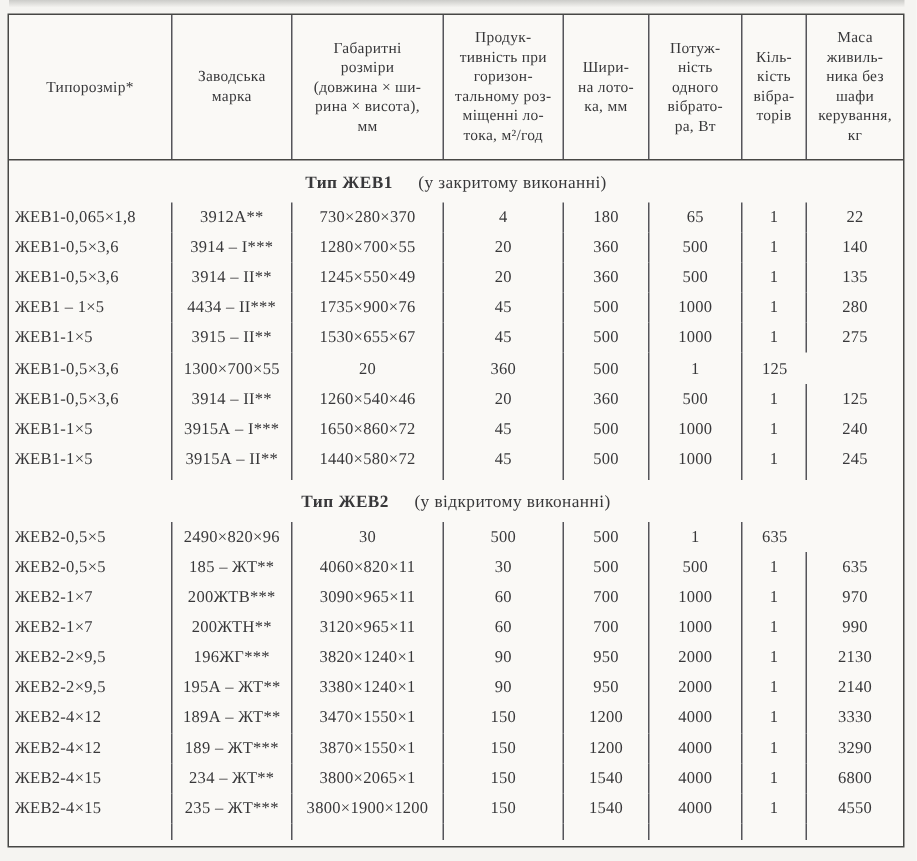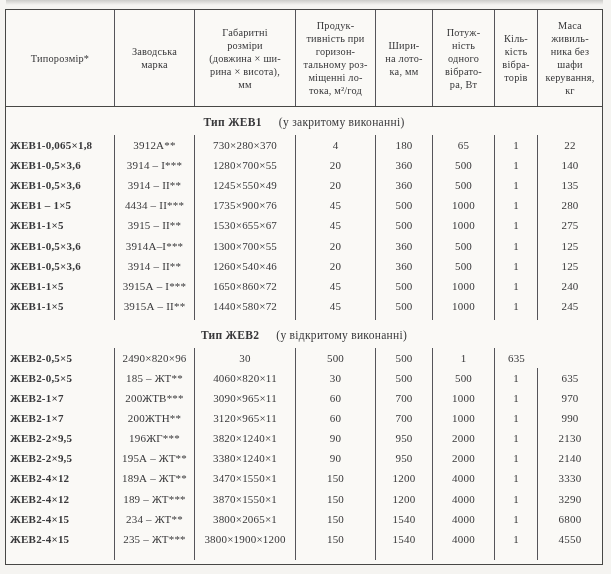--- a/index.html
+++ b/index.html
@@ -40,21 +40,21 @@
     text-align:center;padding:9px 0 7px 0;
     font-size:11.5px;letter-spacing:.3px;
   }
   .section-title .bold{font-weight:bold;}
   .section-title .rest{margin-left:17px;}
   .row{height:20.1px;}
   .row .cell{
     display:flex;align-items:center;justify-content:center;
     font-size:11px;letter-spacing:.2px;white-space:nowrap;
   }
-  .row .cell.c0{justify-content:flex-start;padding-left:4px;font-weight:bold;}
+  .row .cell.c0{justify-content:flex-start;padding-left:4px;}
   .row.spacer{height:4px;}
   .section:last-child .row.spacer{height:11px;}
 </style>
 </head>
 <body>
 
 <div class="scan-shadow"></div>
 
 <div class="table-wrap">
   <div class="thead grid">
@@ -139,21 +139,20 @@
           <div class="cell c1">3915 – ІІ**</div>
           <div class="cell c2">1530×655×67</div>
           <div class="cell c3">45</div>
           <div class="cell c4">500</div>
           <div class="cell c5">1000</div>
           <div class="cell c6">1</div>
           <div class="cell c7">275</div>
         </div>
         <div class="row grid">
           <div class="cell c0">ЖЕВ1-0,5×3,6</div>
-          <div class="cell c1">3914А–І***</div>
           <div class="cell c2">1300×700×55</div>
           <div class="cell c3">20</div>
           <div class="cell c4">360</div>
           <div class="cell c5">500</div>
           <div class="cell c6">1</div>
           <div class="cell c7">125</div>
         </div>
         <div class="row grid">
           <div class="cell c0">ЖЕВ1-0,5×3,6</div>
           <div class="cell c1">3914 – ІІ**</div>

